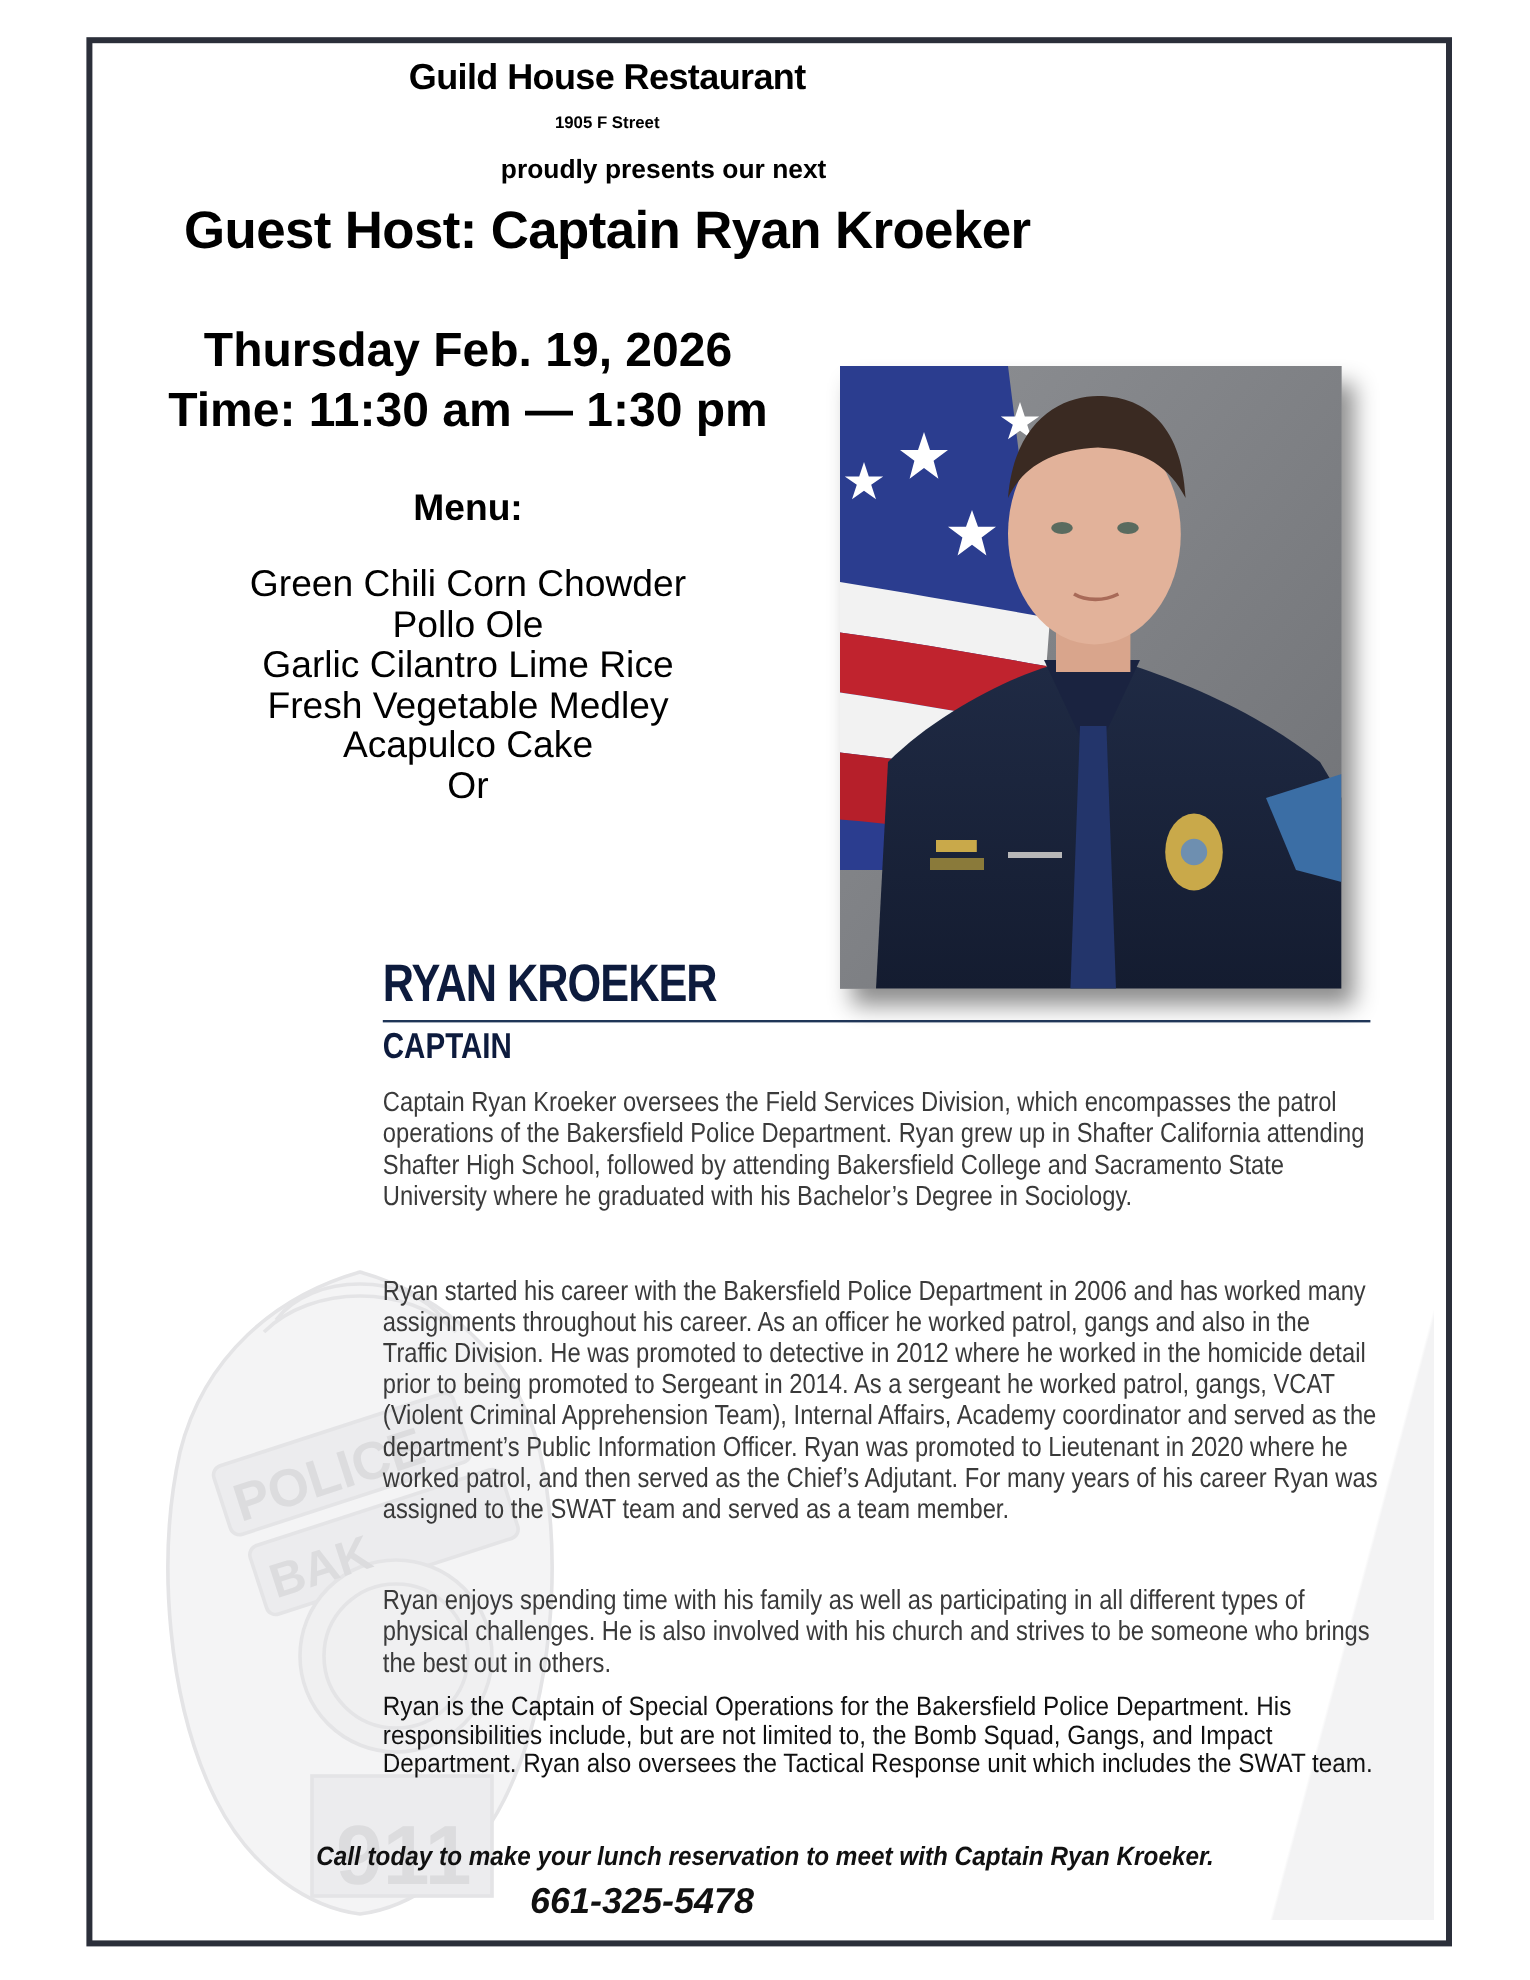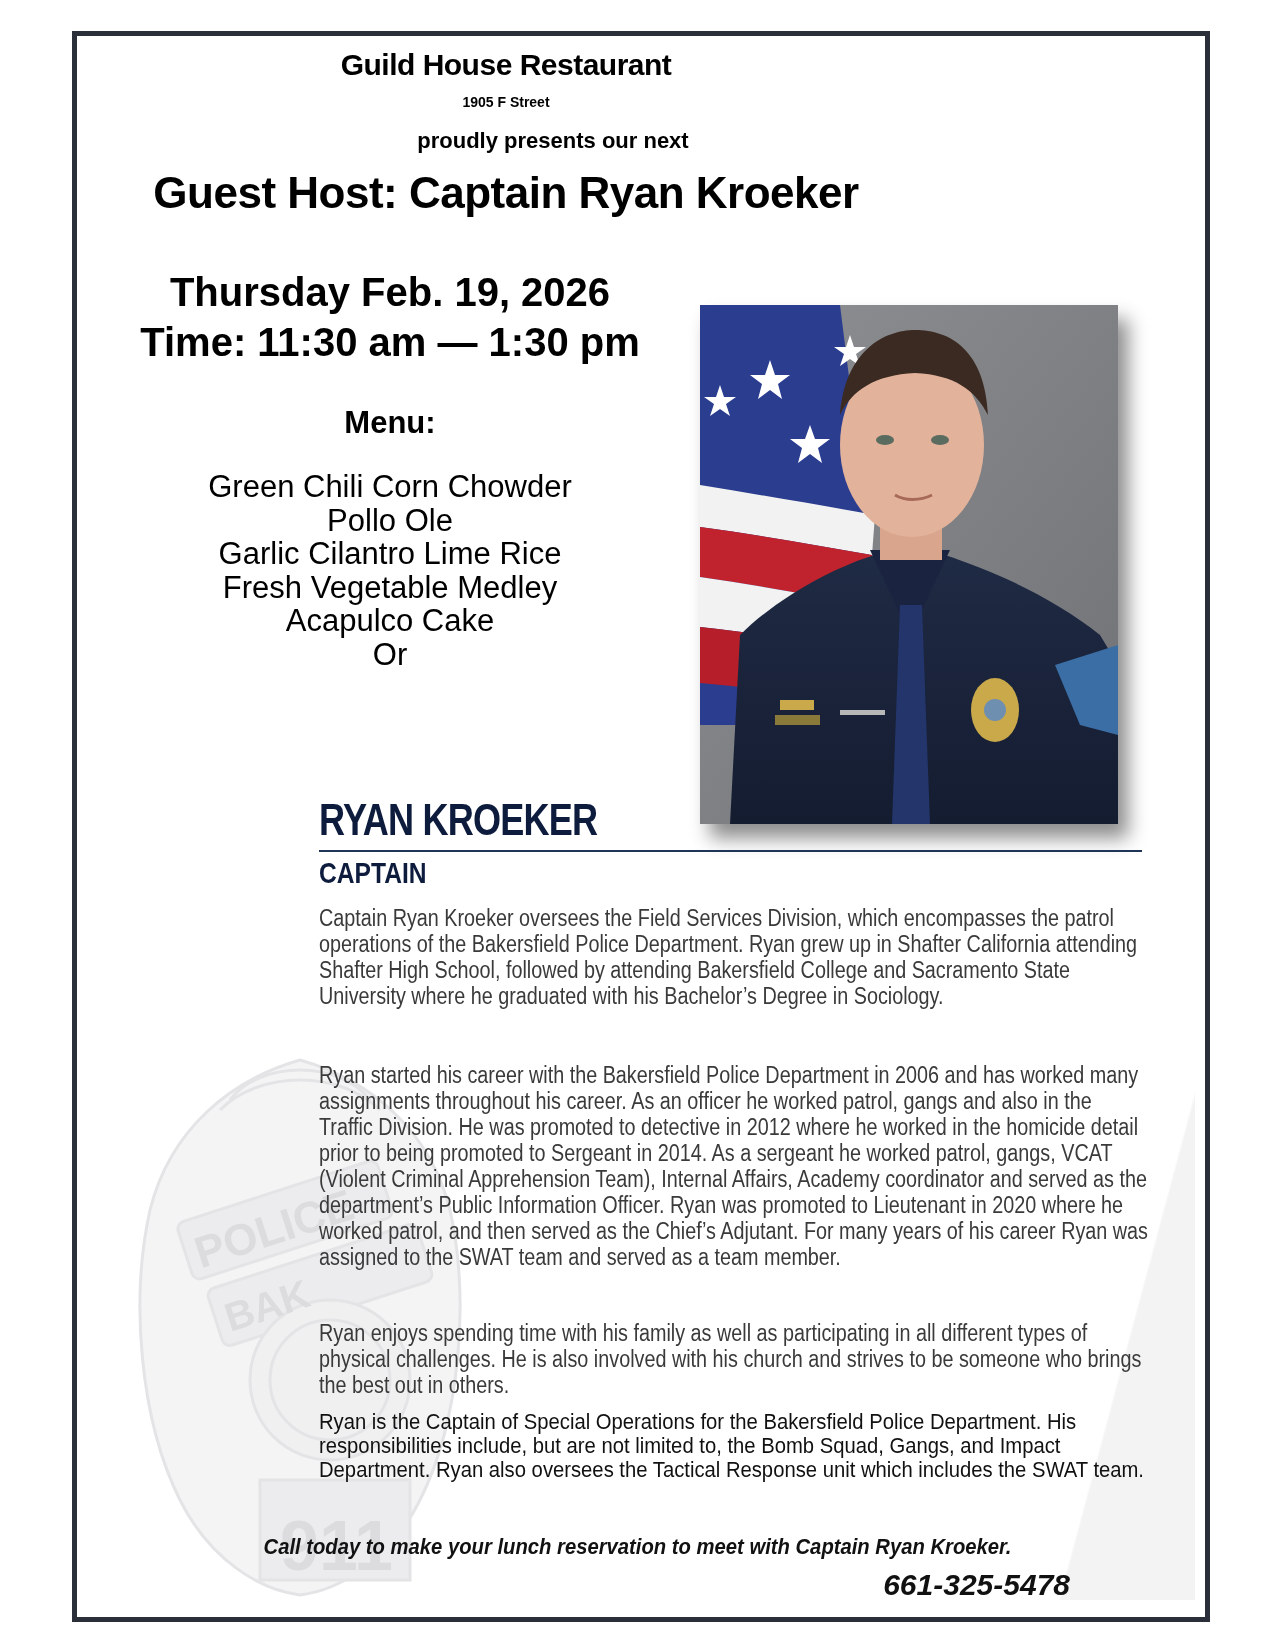--- a/index.html
+++ b/index.html
@@ -27,21 +27,21 @@
   .bio-name { position:absolute; left:319px; top:795px; font-weight:bold; font-size:44px; color:#0d1b3d; letter-spacing:-1px; transform:scaleX(0.82); transform-origin:left; }
   .bio-rule { position:absolute; left:319px; top:850px; width:823px; height:2px; background:#1f3557; }
   .bio-title { position:absolute; left:319px; top:856px; font-weight:bold; font-size:30px; color:#0d1b3d; transform:scaleX(0.82); transform-origin:left; }
   .bio-text { position:absolute; left:319px; width:830px; font-size:23px; line-height:26px; color:#3a3a3a; transform:scaleX(0.86); transform-origin:left; width:965px; }
   .bio-p1 { top:905px; }
   .bio-p2 { top:1062px; }
   .bio-p3 { top:1320px; }
   .bio-p4 { position:absolute; left:319px; top:1410px; width:830px; font-size:22px; line-height:24px; color:#111; transform:scaleX(0.92); transform-origin:left; width:900px; }
 
   .cta { position:absolute; left:0; width:1275px; text-align:center; top:1534px; font-weight:bold; font-style:italic; font-size:22px; color:#111; transform:scaleX(0.92); }
-  .phone { position:absolute; left:0; width:1070px; text-align:right; top:1568px; font-weight:bold; font-style:italic; font-size:30px; color:#111; }
+  .phone { position:absolute; left:0; width:1070px; text-align:center; top:1568px; font-weight:bold; font-style:italic; font-size:30px; color:#111; }
 </style>
 </head>
 <body>
 
 <div class="frame"></div>
 
 <div class="watermark"></div>
 <svg class="badge-wm" viewBox="0 0 380 560">
   <g fill="none" stroke="#e4e4e6" stroke-width="3">
     <path d="M190 20 C120 40 60 90 40 170 C20 260 30 380 70 460 C100 520 150 550 190 555 C230 550 280 520 310 460 C350 380 360 260 340 170 C320 90 260 40 190 20 Z" fill="#f4f4f5"></path>

